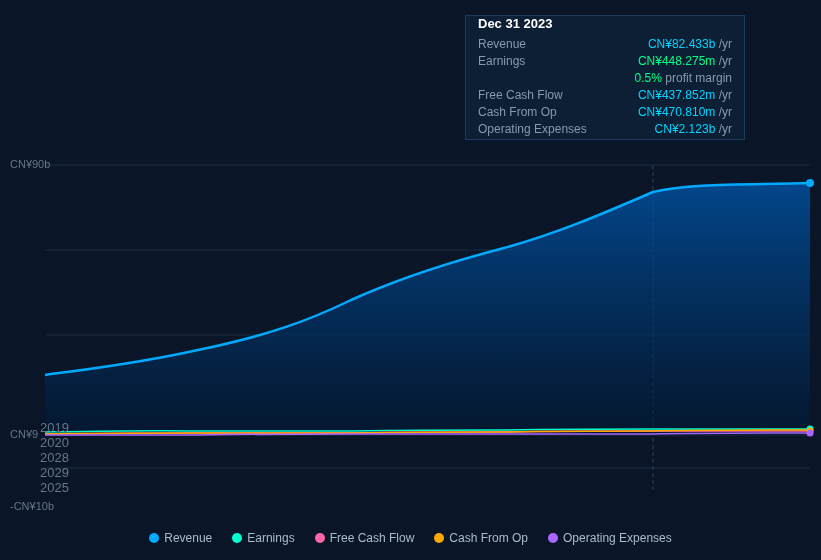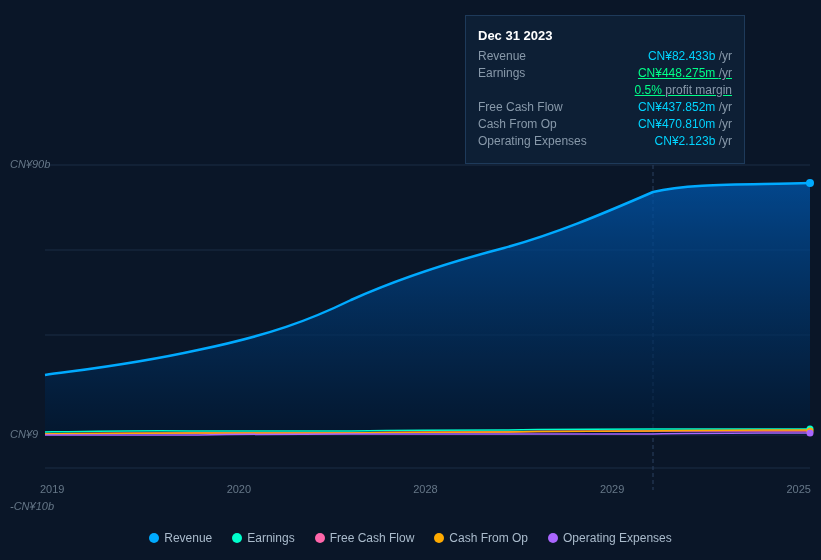--- a/index.html
+++ b/index.html
@@ -19,21 +19,21 @@
       width: 821px;
       height: 560px;
     }
 
     .tooltip-box {
       position: absolute;
       top: 15px;
       left: 465px;
       background: #0d1f35;
       border: 1px solid #1e3a5a;
-      padding: 12px 12px;
+      padding: 0 12px;
       min-width: 280px;
       z-index: 10;
     }
 
     .tooltip-date {
       color: #fff;
       font-size: 13px;
       font-weight: bold;
       margin-bottom: 6px;
     }
@@ -46,44 +46,43 @@
       color: #8899aa;
     }
 
     .tooltip-row .val {
       color: #00d4ff;
       margin-left: 10px;
     }
 
     .tooltip-row .val.green {
       color: #00ff88;
-      text-decoration: underline;
     }
 
     .y-label {
       position: absolute;
       left: 10px;
       font-size: 11px;
       color: #667788;
-      font-style: italic;
     }
 
     .y-label-90 { top: 158px; }
     .y-label-0  { top: 428px; }
     .y-label-n10 { top: 458px; margin-top: 42px; }
 
     .x-labels {
       position: absolute;
       bottom: 65px;
       left: 40px;
       right: 10px;
       display: flex;
       justify-content: space-between;
-      font-size: 11px;
+      font-size: 13px;
       color: #667788;
+      flex-direction: column;
     }
 
     .legend {
       position: absolute;
       bottom: 15px;
       left: 0;
       right: 0;
       display: flex;
       justify-content: center;
       gap: 20px;

